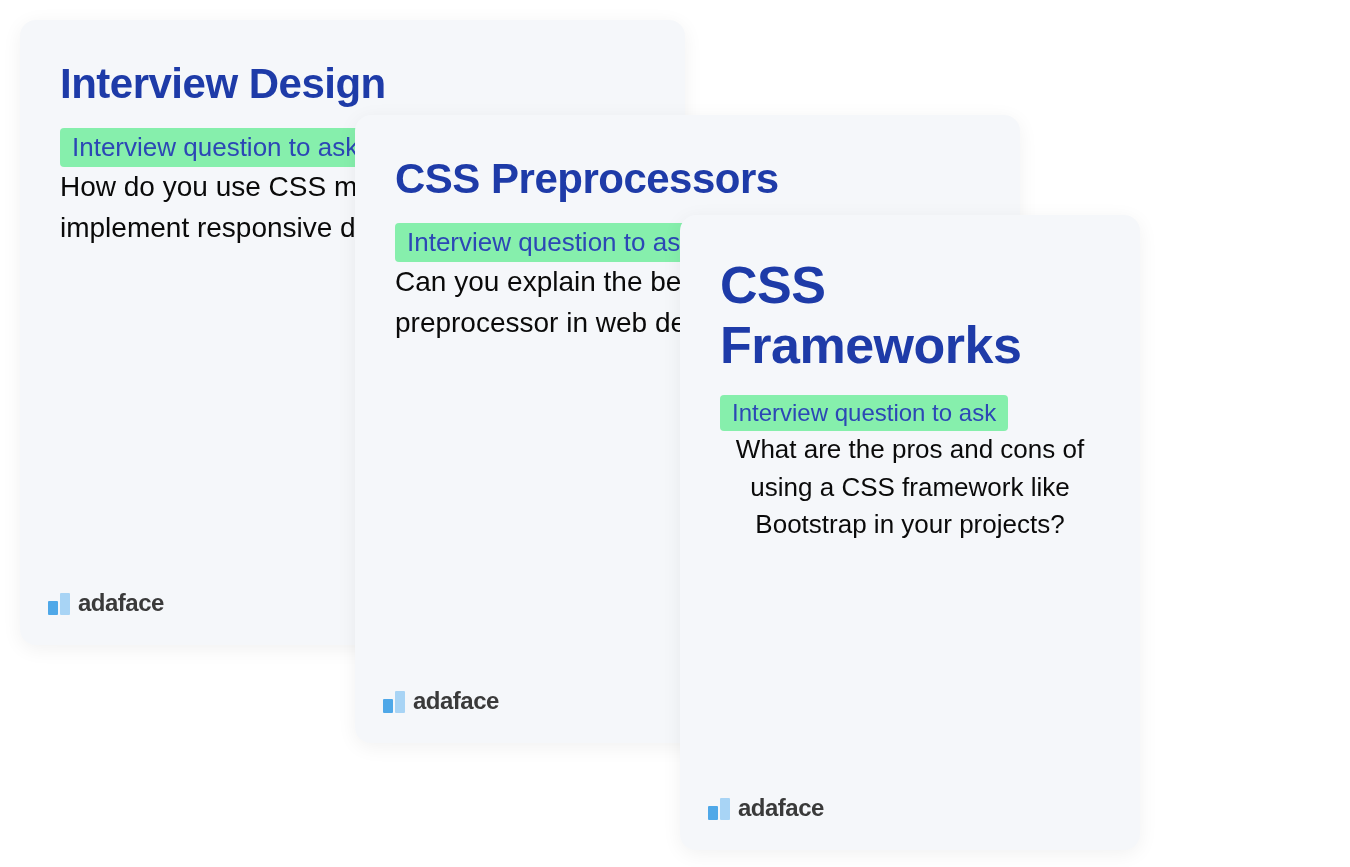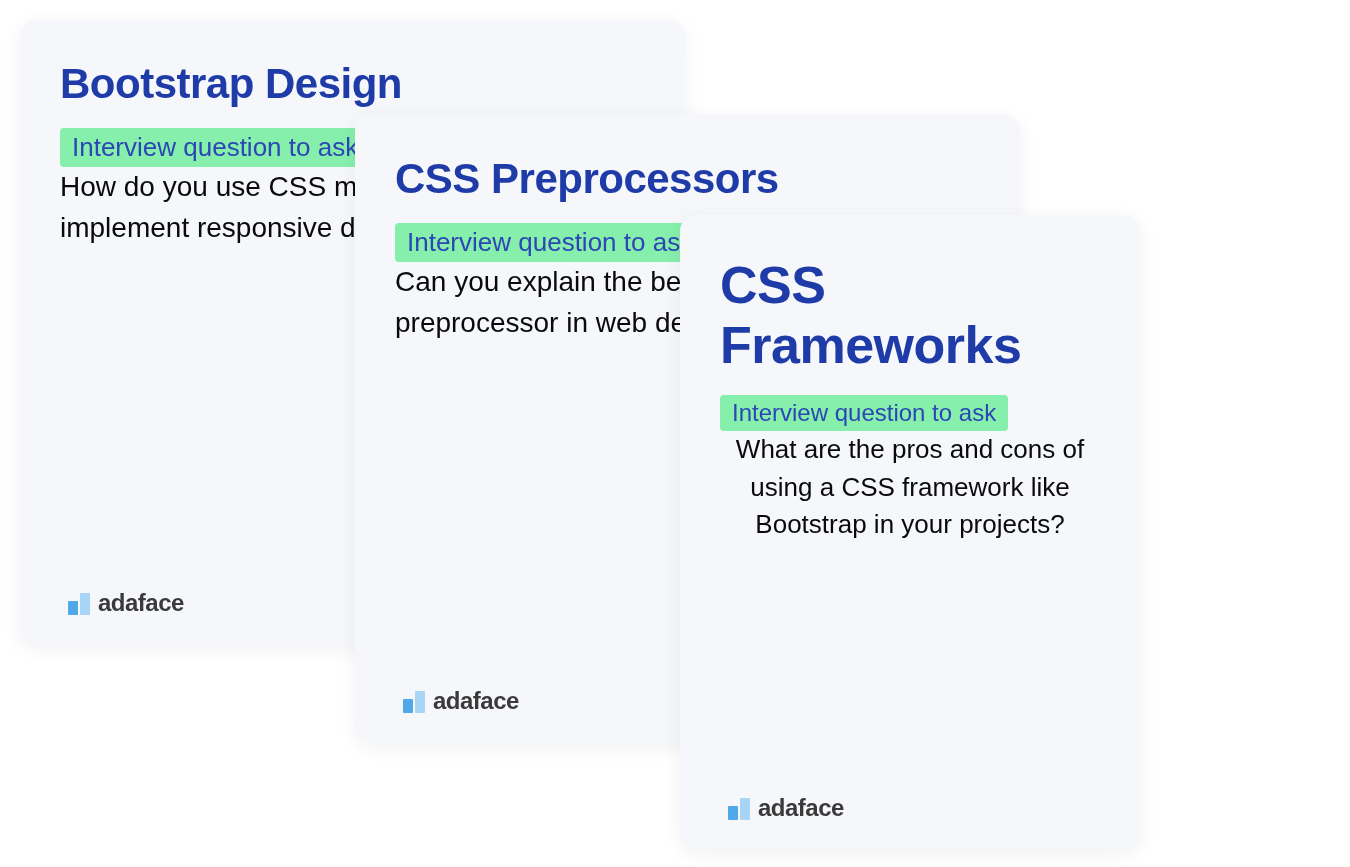--- a/index.html
+++ b/index.html
@@ -70,21 +70,21 @@
       line-height: 1.45;
       font-weight: 400;
     }
     .card-3 .question {
       font-size: 26px;
       text-align: center;
     }
     .logo {
       position: absolute;
       bottom: 30px;
-      left: 48px;
+      left: 28px;
       display: flex;
       align-items: flex-end;
       gap: 8px;
     }
     .logo-icon {
       display: flex;
       align-items: flex-end;
       gap: 2px;
     }
     .bar-light {
@@ -104,21 +104,21 @@
       font-weight: 700;
       color: #3a3a3a;
       letter-spacing: -0.5px;
       line-height: 1;
     }
   </style>
 </head>
 <body>
 
 <div class="card card-1">
-  <h2 class="card-title">Bootstrap Design</h2>
+  <h2 class="card-title">Interview Design</h2>
   <div class="subtitle">Interview question to ask</div>
   <p class="question">How do you use CSS media queries to implement responsive design?</p>
   <div class="logo">
     <div class="logo-icon">
       <div class="bar-dark"></div>
       <div class="bar-light"></div>
     </div>
     <span class="logo-text">adaface</span>
   </div>
 </div>

